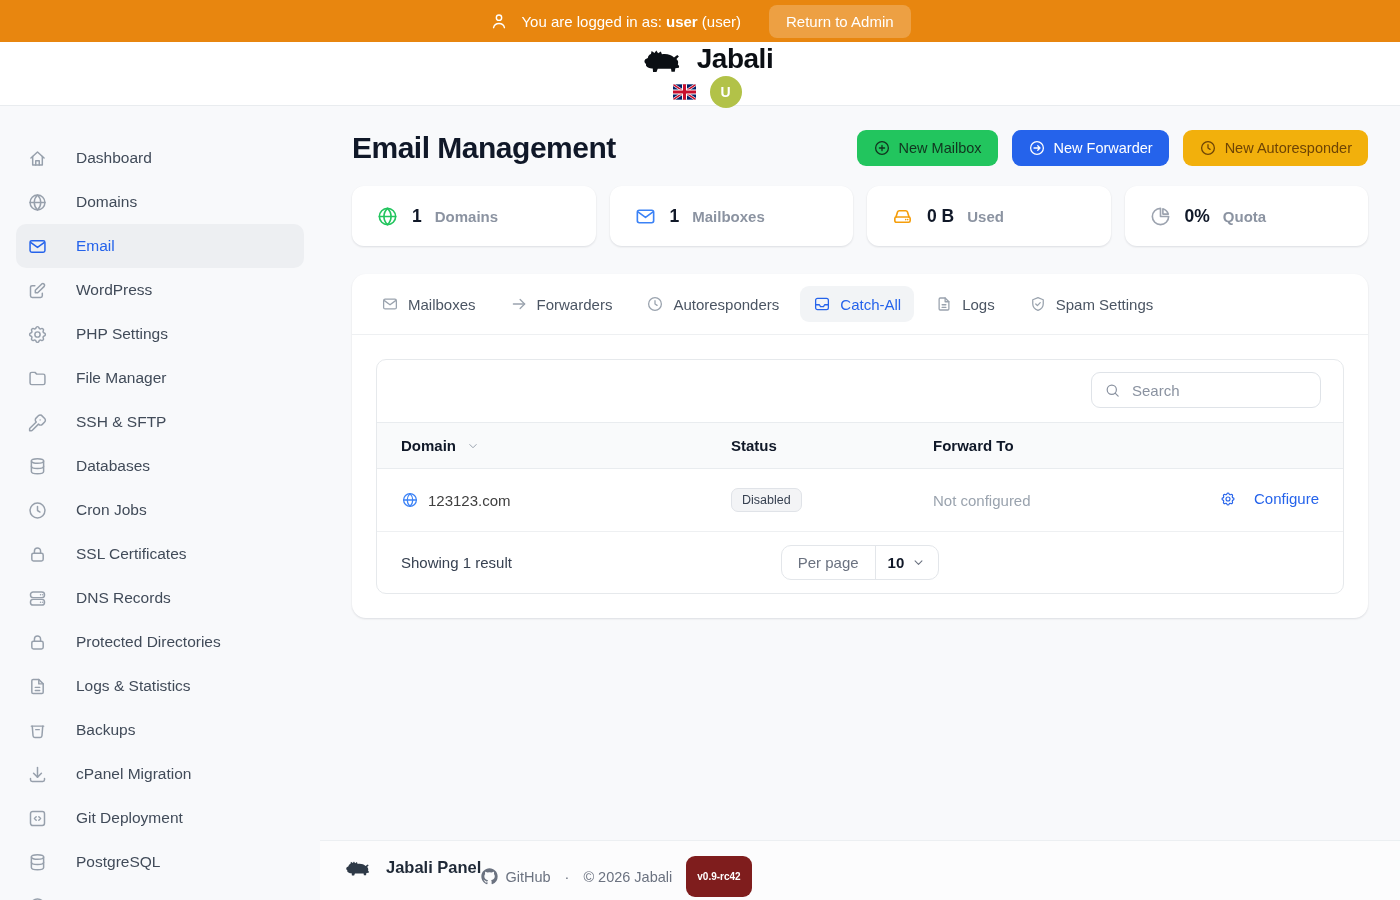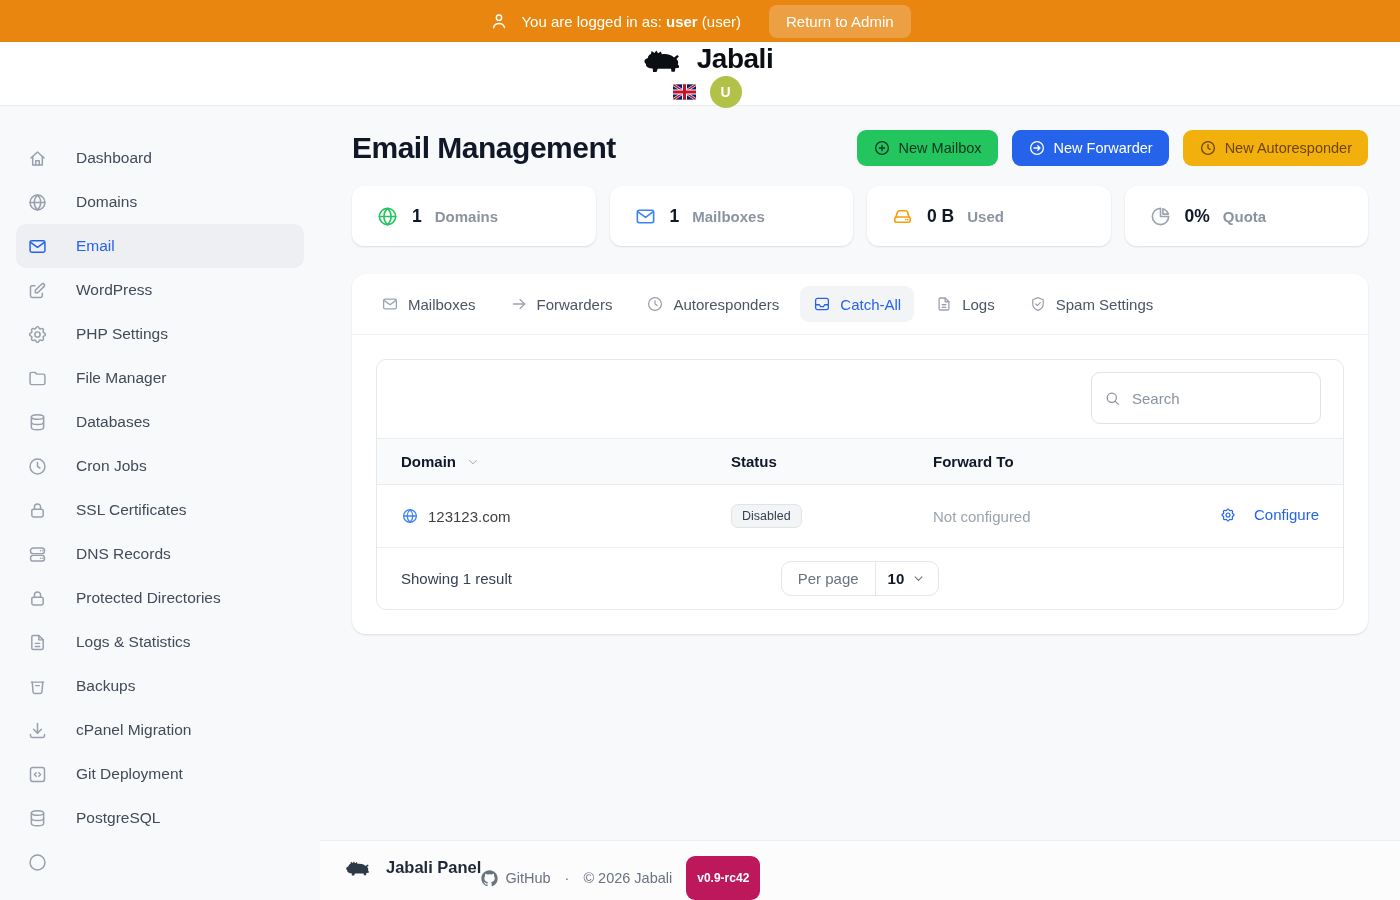--- a/index.html
+++ b/index.html
@@ -96,21 +96,21 @@
     border-radius:9px; font-size:15px; color:#4b5563; cursor:pointer; white-space:nowrap;
   }
   .tab .ic { width:18px; height:18px; color:#9aa3ae; }
   .tab.active { background:#f2f4f6; color:#2563eb; }
   .tab.active .ic { color:#2563eb; }
 
   .panel-body { padding:24px; }
   .inner-card { border:1px solid #e6e9ec; border-radius:10px; }
   .search-row { display:flex; justify-content:flex-end; padding:12px 22px 14px; }
   .search-box {
-    width:230px; height:52px; border:1px solid #dfe3e8; border-radius:9px;
+    width:230px; height:36px; border:1px solid #dfe3e8; border-radius:9px;
     display:flex; align-items:center; gap:9px; padding:0 12px; color:#8a92a0; background:#fff;
   }
   .search-box .ic { width:17px; height:17px; flex:none; }
   .search-box input {
     border:none; outline:none; width:100%; font-size:15px; font-family:inherit;
     color:#374151; background:transparent;
   }
   .search-box input::placeholder { color:#8a92a0; }
 
   table.grid { width:100%; border-collapse:collapse; font-size:15px; }
@@ -159,21 +159,21 @@
     display:flex; align-items:flex-start; justify-content:flex-start;
     padding:15px 24px 0;
   }
   .mf-left { display:flex; align-items:center; gap:12px; }
   .mf-left .boar { width:30px; height:22px; fill:#2e3947; }
   .mf-brand { font-size:16.5px; font-weight:700; color:#1f2937; }
   .mf-right { display:flex; align-items:center; gap:14px; color:#6b7280; font-size:14.5px; }
   .gh-link { display:inline-flex; align-items:center; gap:7px; color:#6b7280; text-decoration:none; cursor:pointer; }
   .gh-ic { width:17px; height:17px; fill:#6b7280; }
   .version-badge {
-    background:#be185d; color:#fff; font-size:12px; font-weight:600;
+    background:#7f1d1d; color:#fff; font-size:10px; font-weight:600;
     padding:15px 11px; border-radius:9px;
   }
 </style>
 </head>
 <body>
 
 <svg width="0" height="0" style="position:absolute">
   <defs>
     <symbol id="boar-shape" viewBox="0 0 64 44">
       <path d="M7 29c-2.5-1.5-3-4.5-1-6.5l3.5-2c.3-2.6 2-4.6 4.3-5.4l1-4.1 3.9 2.7 2.6-3.7 2.5 3.9 3.8-2.4 1.5 3.9c6.5-1.2 13.2.6 16.8 4.4l4.6-3.2 2.2 1.9-3.4 3.6c2.4 2 3.1 5 1.9 7.5 1.7 1 2.3 2.7 1.5 4.4l-4.9 1-.8 4.8h-4.6l-.6-4.2H23.3l-1.7 4.6h-4.8l-.5-4.9c-3.8.3-7.2-1-9.3-3.8z"></path>
@@ -251,20 +251,27 @@
           <path d="M10.325 4.317c.426-1.756 2.924-1.756 3.35 0a1.724 1.724 0 0 0 2.573 1.066c1.543-.94 3.31.826 2.37 2.37a1.724 1.724 0 0 0 1.065 2.572c1.756.426 1.756 2.924 0 3.35a1.724 1.724 0 0 0-1.066 2.573c.94 1.543-.826 3.31-2.37 2.37a1.724 1.724 0 0 0-2.572 1.065c-.426 1.756-2.924 1.756-3.35 0a1.724 1.724 0 0 0-2.573-1.066c-1.543.94-3.31-.826-2.37-2.37a1.724 1.724 0 0 0-1.065-2.572c-1.756-.426-1.756-2.924 0-3.35a1.724 1.724 0 0 0 1.066-2.573c-.94-1.543.826-3.31 2.37-2.37c.996.608 2.296.07 2.572-1.065z"></path>
           <circle cx="12" cy="12" r="3"></circle>
         </svg>
       <span>PHP Settings</span>
     </div>
     <div class="nav-item">
       <svg class="ic" viewBox="0 0 24 24">
           <path d="M3.5 7a2 2 0 0 1 2-2h3.6l2 2h7.4a2 2 0 0 1 2 2v8a2 2 0 0 1-2 2h-13a2 2 0 0 1-2-2z"></path>
         </svg>
       <span>File Manager</span>
+    </div>
+    <div class="nav-item">
+      <svg class="ic" viewBox="0 0 24 24">
+          <path d="M16.555 3.843l3.602 3.602a2.877 2.877 0 0 1 0 4.069l-2.643 2.643a2.877 2.877 0 0 1-4.069 0l-.301-.301-7.336 7.336a1 1 0 0 1-.707.293H3v-2.1a1 1 0 0 1 .293-.708l7.336-7.336-.301-.3a2.877 2.877 0 0 1 0-4.07l2.643-2.643a2.877 2.877 0 0 1 4.069 0z"></path>
+          <path d="M15 9h.01"></path>
+        </svg>
+      <span>SSH &amp; SFTP</span>
     </div>
     <div class="nav-item">
       <svg class="ic" viewBox="0 0 24 24">
           <ellipse cx="12" cy="5.8" rx="7" ry="2.6"></ellipse>
           <path d="M5 5.8v6c0 1.4 3.1 2.6 7 2.6s7-1.2 7-2.6v-6"></path>
           <path d="M5 11.8v6c0 1.4 3.1 2.6 7 2.6s7-1.2 7-2.6v-6"></path>
         </svg>
       <span>Databases</span>
     </div>
     <div class="nav-item">

